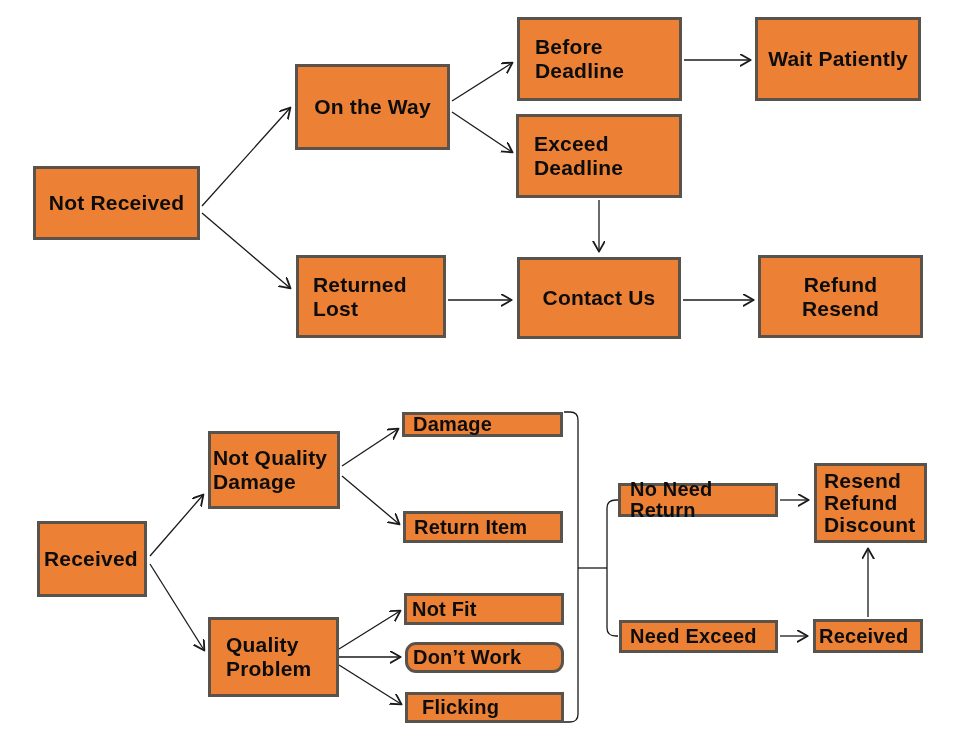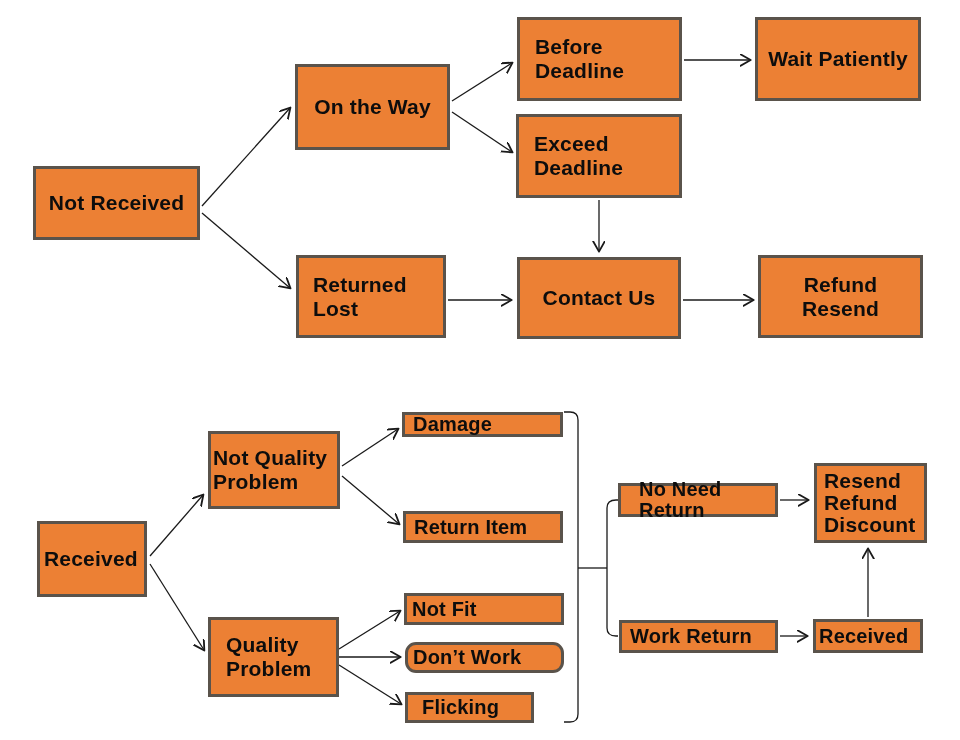--- a/index.html
+++ b/index.html
@@ -25,22 +25,22 @@
   #n-returned-lost{left:296px;top:255px;width:150px;height:83px;padding-left:14px;}
   #n-contact-us{left:517px;top:257px;width:164px;height:82px;}
   #n-refund-resend{left:758px;top:255px;width:165px;height:83px;}
   #n-received-main{left:37px;top:521px;width:110px;height:76px;padding-left:4px;}
   #n-not-quality-problem{left:208px;top:431px;width:132px;height:78px;padding-left:2px;}
   #n-quality-problem{left:208px;top:617px;width:131px;height:80px;padding-left:15px;}
   #n-damage{left:402px;top:412px;width:161px;height:25px;padding-left:8px;}
   #n-wrong-item{left:403px;top:511px;width:160px;height:32px;padding-left:8px;}
   #n-not-fit{left:404px;top:593px;width:160px;height:32px;padding-left:5px;}
   #n-dont-work{left:405px;top:642px;width:159px;height:31px;padding-left:5px;border-radius:11px;}
-  #n-flicking{left:405px;top:692px;width:129px;height:31px;padding-left:14px;}
-  #n-no-need-return{left:618px;top:483px;width:160px;height:34px;padding-left:18px;font-size:20px;}
+  #n-flicking{left:405px;top:692px;width:159px;height:31px;padding-left:14px;}
+  #n-no-need-return{left:618px;top:483px;width:160px;height:34px;padding-left:9px;font-size:20px;}
   #n-need-return{left:619px;top:620px;width:159px;height:33px;padding-left:8px;}
   #n-resend-refund-discount{left:814px;top:463px;width:113px;height:80px;padding-left:7px;font-size:21px;line-height:1.05;}
   #n-received-parcel{left:813px;top:619px;width:110px;height:34px;padding-left:3px;}
 </style>
 </head>
 <body>
 
 <div class="canvas">
 
   <svg class="edges" viewBox="0 0 960 740" xmlns="http://www.w3.org/2000/svg">
@@ -85,28 +85,28 @@
 Deadline</div>
   <div class="node center" id="n-wait-patiently">Wait Patiently</div>
   <div class="node" id="n-returned-lost">Returned
 Lost</div>
   <div class="node center" id="n-contact-us">Contact Us</div>
   <div class="node center" id="n-refund-resend">Refund
 Resend</div>
 
   <div class="node" id="n-received-main">Received</div>
   <div class="node" id="n-not-quality-problem">Not Quality
-Problem</div>
+Damage</div>
   <div class="node" id="n-quality-problem">Quality
 Problem</div>
   <div class="node sm" id="n-damage">Damage</div>
   <div class="node sm" id="n-wrong-item">Return Item</div>
   <div class="node sm" id="n-not-fit">Not Fit</div>
   <div class="node sm" id="n-dont-work">Don’t Work</div>
   <div class="node sm" id="n-flicking">Flicking</div>
   <div class="node sm" id="n-no-need-return">No Need Return</div>
-  <div class="node sm" id="n-need-return">Work Return</div>
+  <div class="node sm" id="n-need-return">Need Exceed</div>
   <div class="node" id="n-resend-refund-discount">Resend
 Refund
 Discount</div>
   <div class="node sm" id="n-received-parcel">Received</div>
 
 </div>
 
 </body></html>

